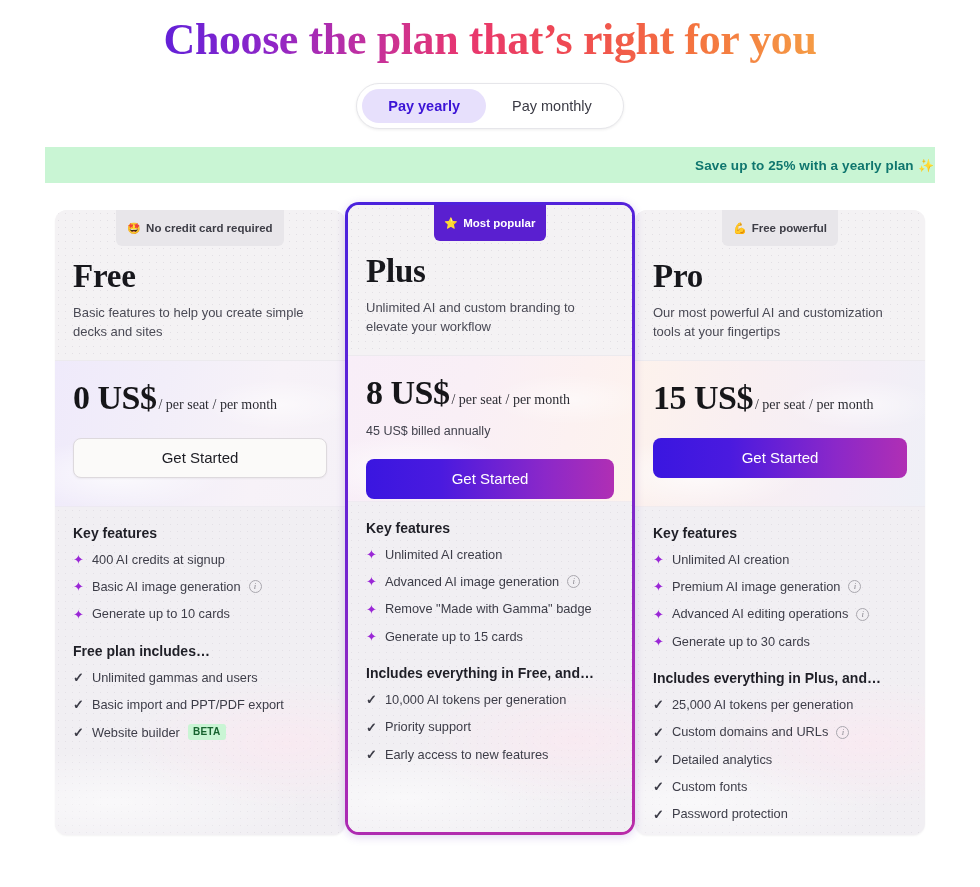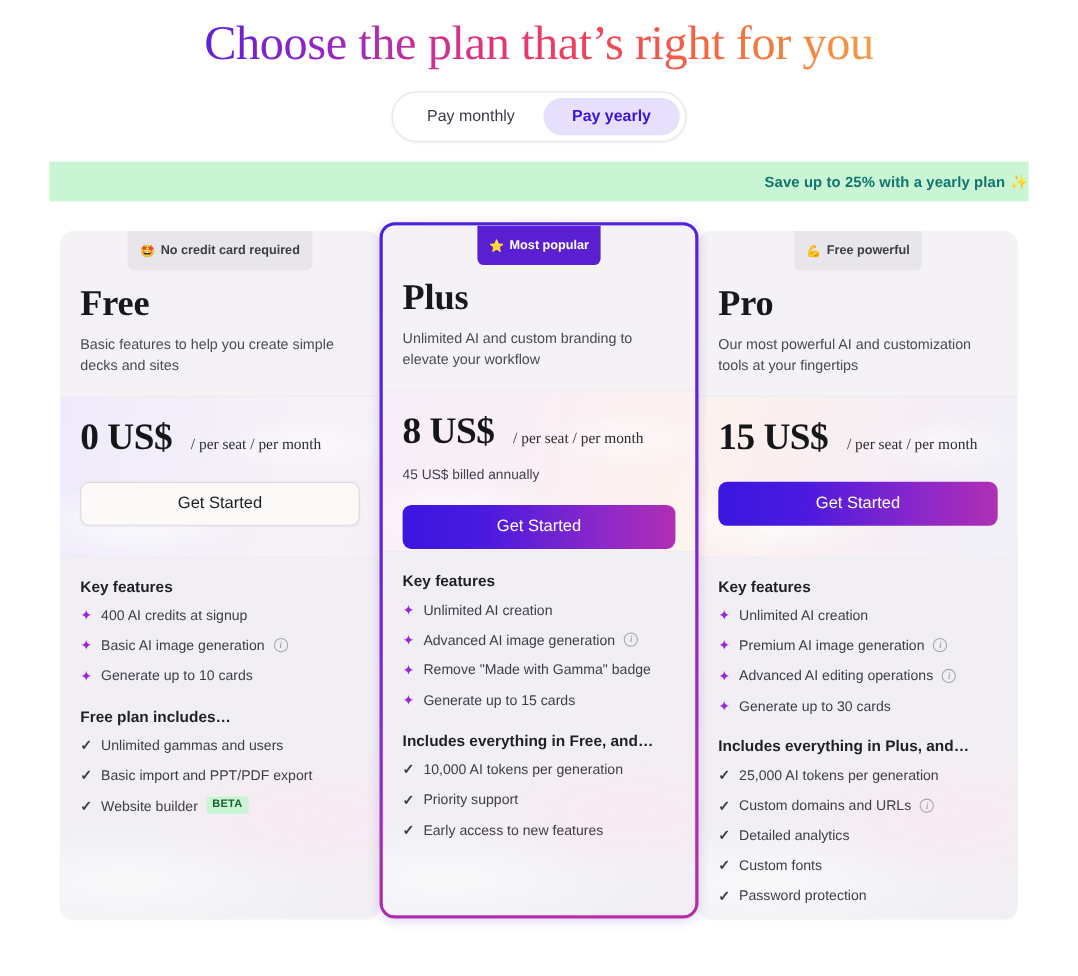--- a/index.html
+++ b/index.html
@@ -9,21 +9,21 @@
     font-family: "Liberation Sans", sans-serif;
     overflow: hidden;
   }
   .page { position: relative; width: 980px; height: 887px; }
 
   
   .title-wrap { text-align: center; padding-top: 14px; }
   .title {
     font-family: "Liberation Serif", serif;
     font-size: 44px;
-    font-weight: 400;
+    font-weight: 700;
     letter-spacing: -0.4px;
     background: linear-gradient(90deg,#6320d8 0%, #8e26c8 16%, #c2309f 31%, #e8366f 46%, #ef4a52 62%, #f4713f 80%, #f59b45 100%);
     -webkit-background-clip: text;
     background-clip: text;
     color: transparent;
     -webkit-text-fill-color: transparent;
     display: inline-block;
   }
 
   
@@ -143,21 +143,21 @@
       radial-gradient(ellipse 110px 36px at 78% 30%, rgba(255,255,255,0.55), transparent 70%);
   }
   .price-line { display: flex; align-items: baseline; position: relative; }
   .price-amt {
     font-family: "Liberation Serif", serif;
     font-size: 34px; font-weight: 700; color: #161619;
     letter-spacing: -0.5px;
   }
   .price-per {
     font-family: "Liberation Serif", serif;
-    font-size: 14px; color: #2c2c33; margin-left: 17px;
+    font-size: 14px; color: #2c2c33; margin-left: 2px;
   }
   .price-sub {
     position: relative;
     font-size: 12.5px; color: #42424d; margin-top: 12px;
   }
   .cta {
     position: relative;
     display: block; width: 100%;
     margin-top: 21px;
     height: 40px; border-radius: 8px;
@@ -223,22 +223,22 @@
 <body>
 
 <div class="page">
 
   <div class="title-wrap">
     <h1 class="title">Choose the plan that’s right for you</h1>
   </div>
 
   <div class="toggle-row">
     <div class="toggle">
+      <div class="toggle-opt active">Pay yearly</div>
       <div class="toggle-opt">Pay monthly</div>
-      <div class="toggle-opt active">Pay yearly</div>
     </div>
   </div>
 
   <div class="banner">
     <span>Save up to 25% with a yearly plan</span>
     <span class="spark">✨</span>
   </div>
 
   <div class="cards" id="cards">
       <div class="card free">

